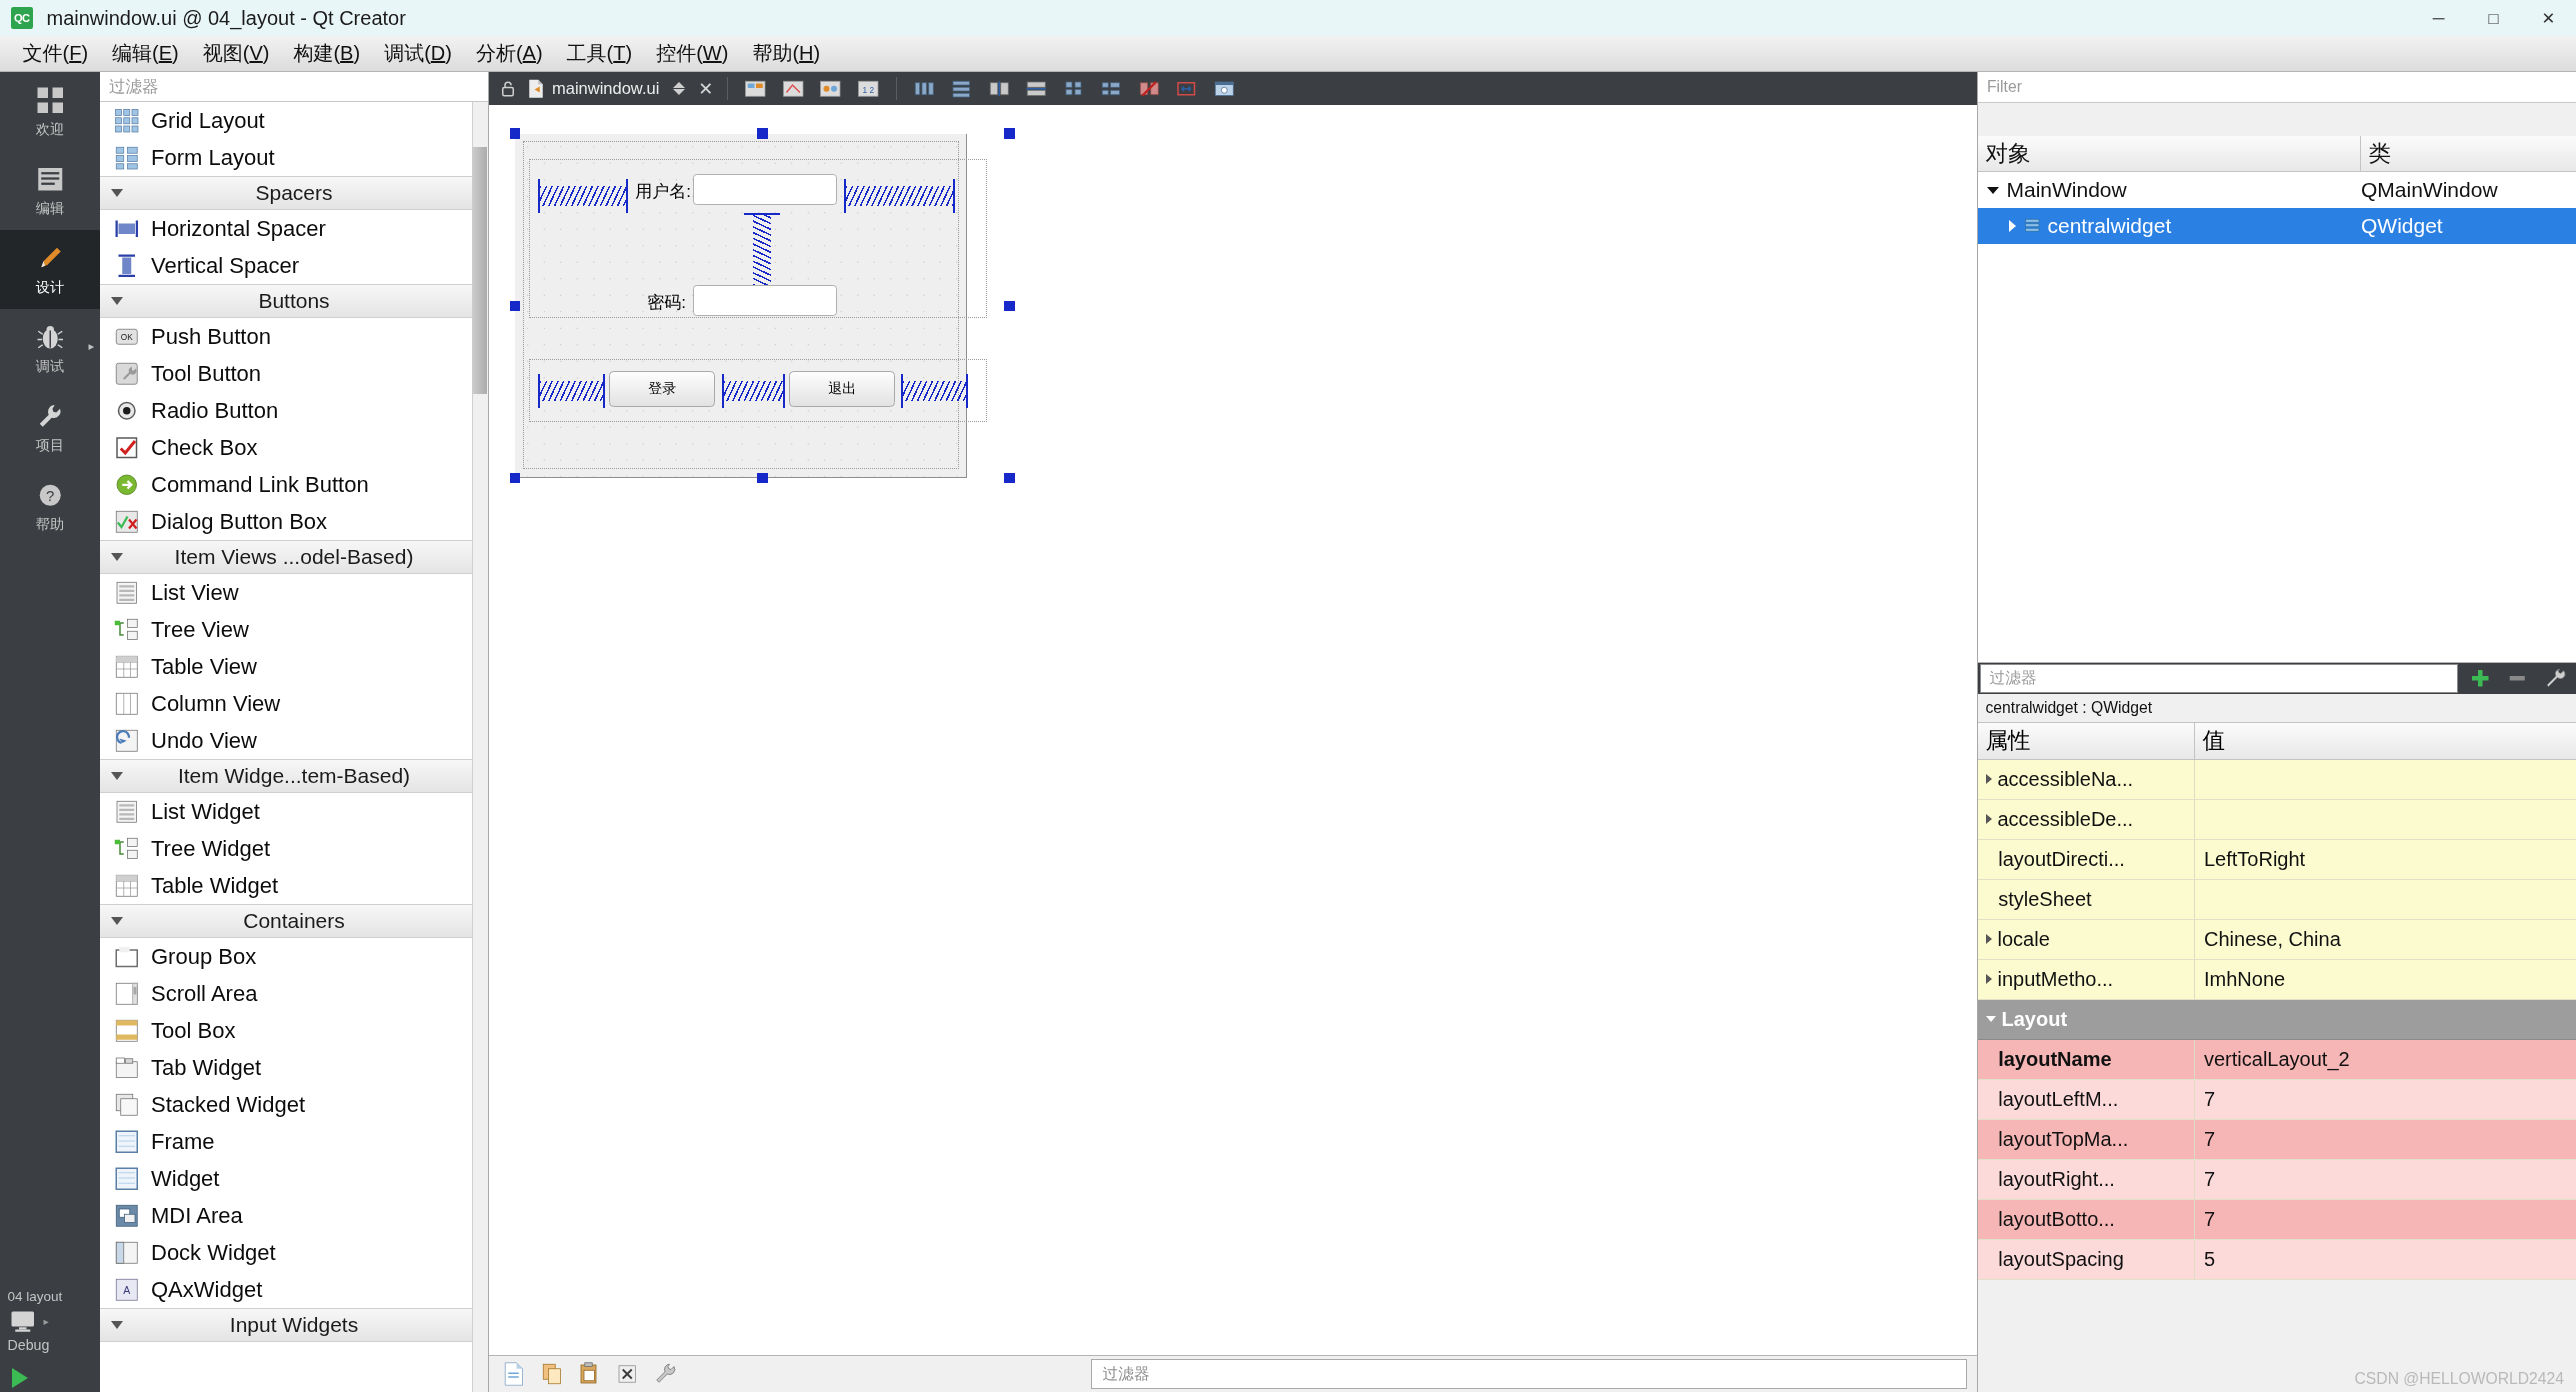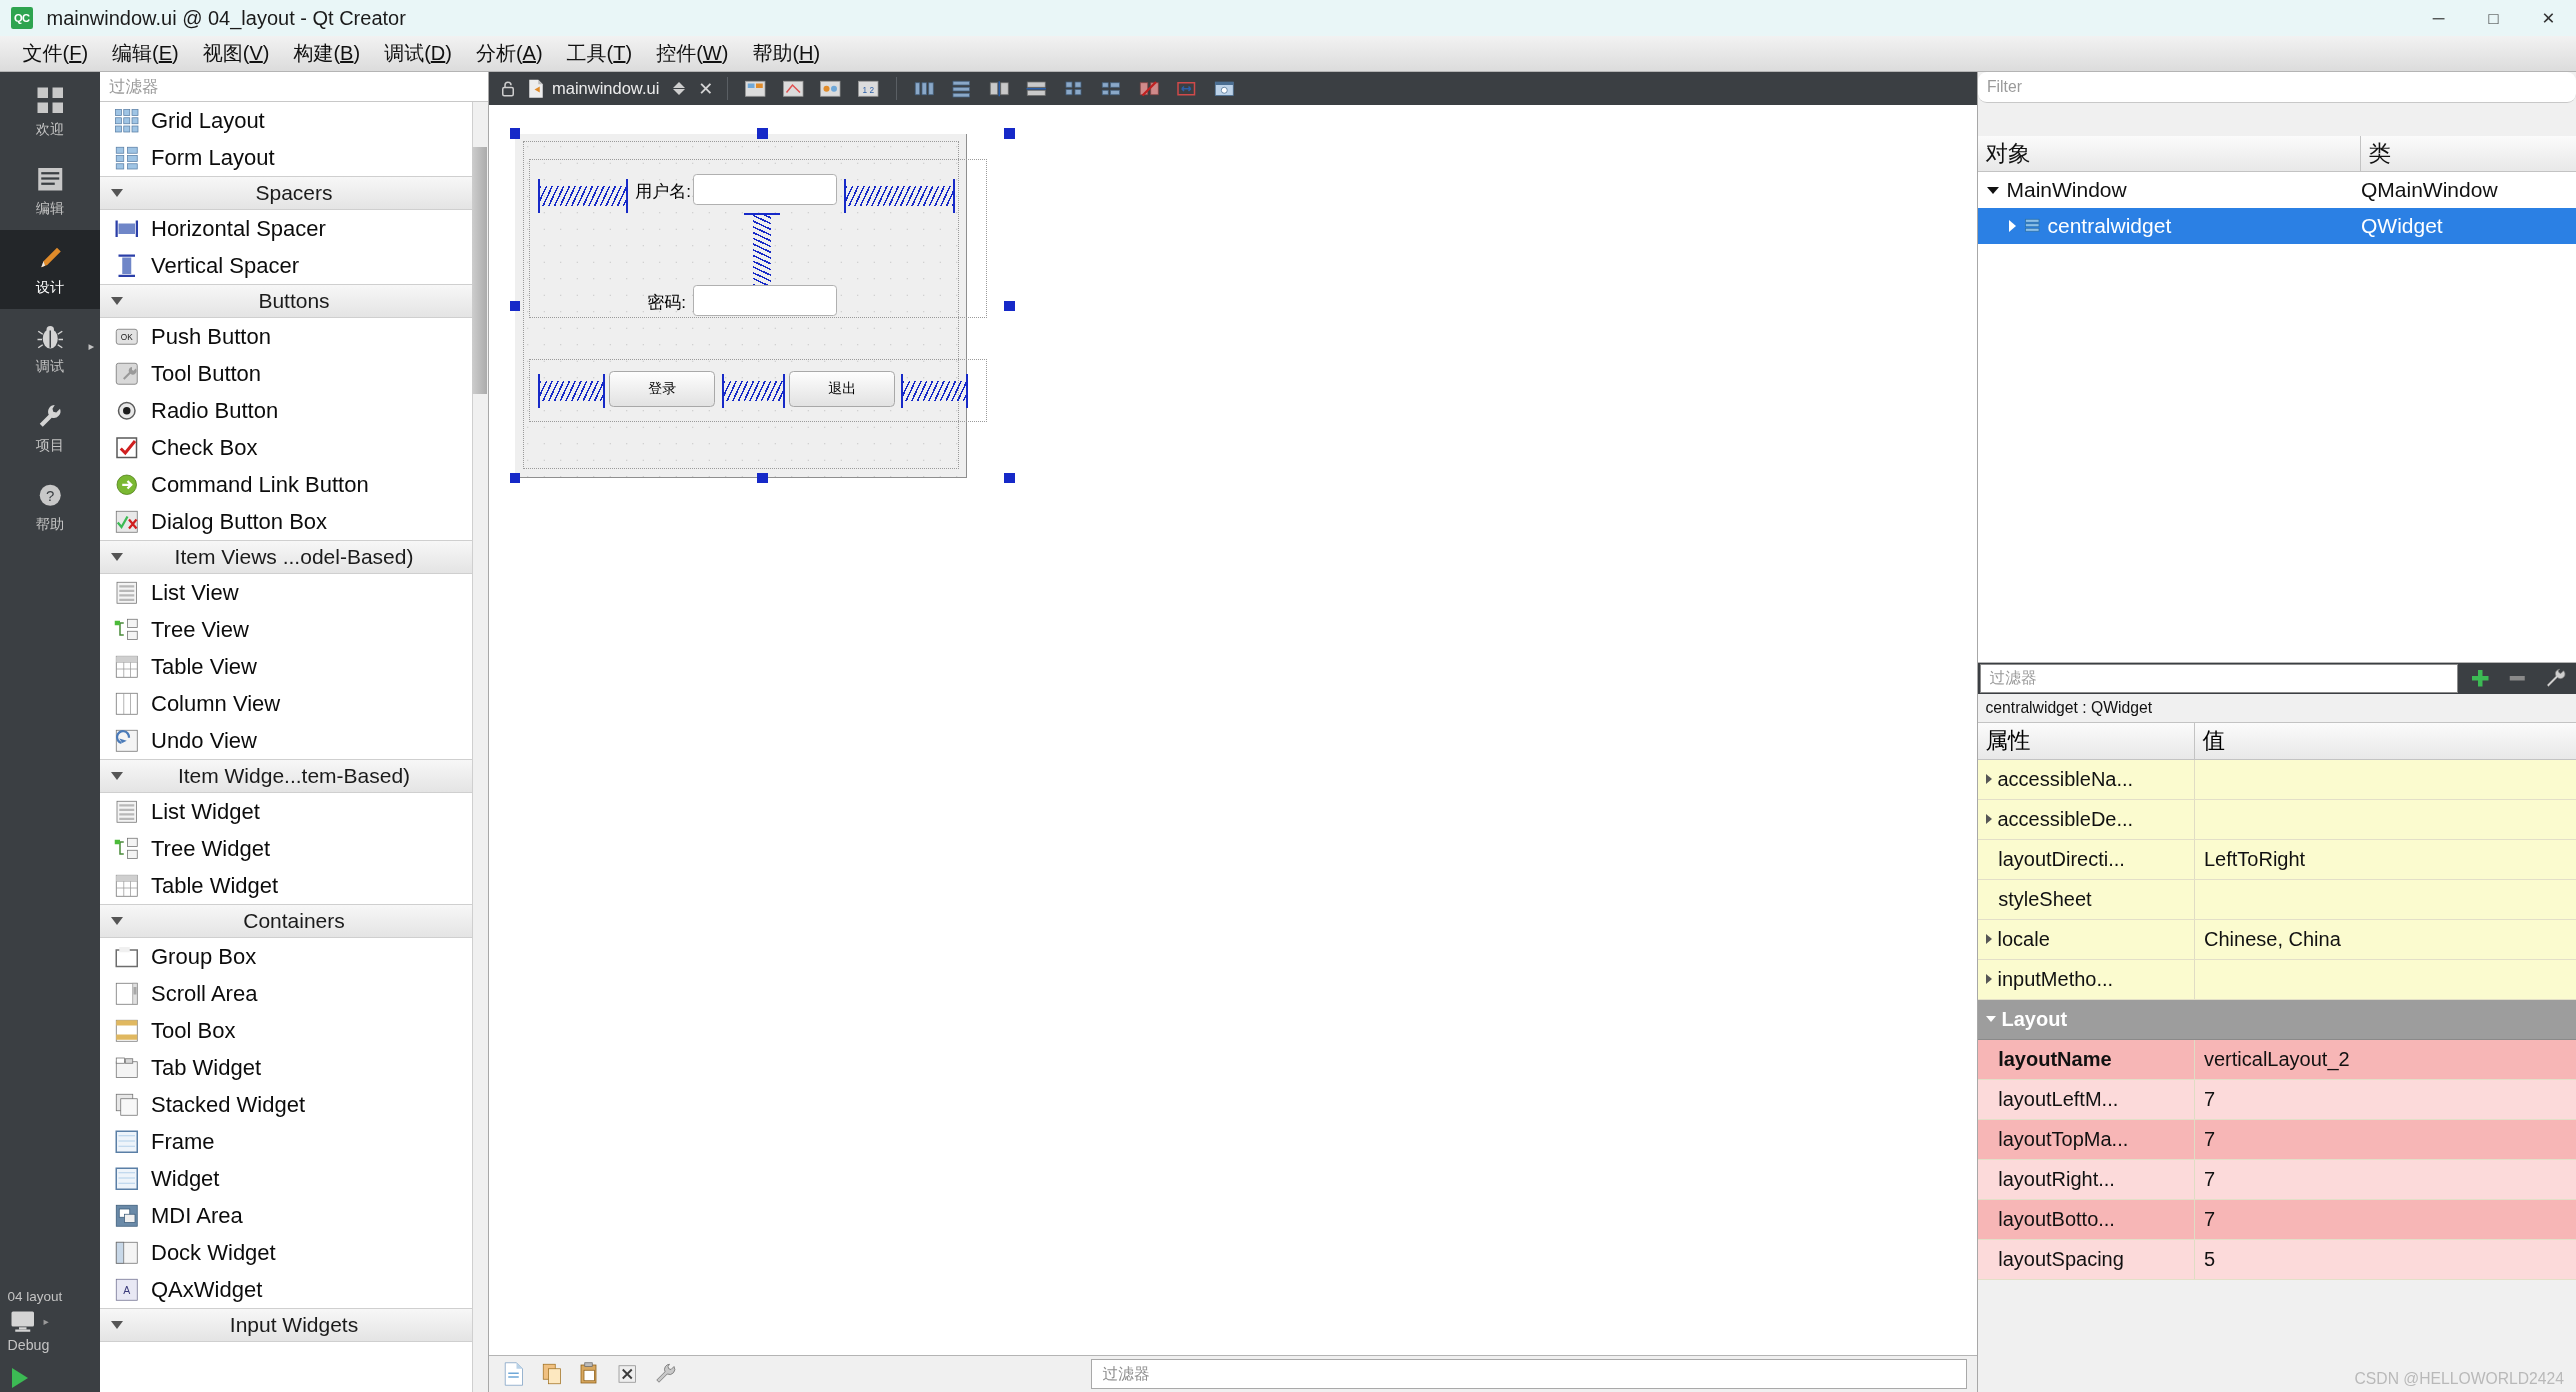--- a/index.html
+++ b/index.html
@@ -142,21 +142,21 @@
     flex:1; height:30px; background:#fff; border:0.7px solid #a9a9a9;
     display:flex; align-items:center; padding-left:10.5px; font-size:15.7px; color:#8e8e8e;
     margin-left:404px;
   }
 
   
   .rightdock{ width:599px; background:#f0f0f0; border-left:0.7px solid #a8a8a8;
      display:flex; flex-direction:column; flex:none; }
   .dock-filter{
     height:31px; background:#fff; border-bottom:0.7px solid #c8c8c8;
-    display:flex; align-items:center; padding-left:9px; font-size:15.7px; color:#9a9a9a;border-radius:9px;
+    display:flex; align-items:center; padding-left:9px; font-size:15.7px; color:#9a9a9a;
   }
   .obj-table{ background:#fff;margin-top:33px; }
   .obj-head{ display:flex; height:36px; background:linear-gradient(to bottom,#fbfbfb,#e8e8e8);
     border-bottom:0.7px solid #c3c3c3; }
   .obj-head .c1{ width:383px; display:flex; align-items:center; padding-left:7.5px;
     font-size:22.5px; color:#111; border-right:0.7px solid #c3c3c3; position:relative; }
   .obj-head .c2{ flex:1; display:flex; align-items:center; padding-left:7.5px; font-size:22.5px; color:#111; }
   .obj-row{ display:flex; height:36px; font-size:21px; color:#111; align-items:stretch; }
   .obj-row.sel{ background:#2b80e4; color:#fff; }
   .obj-row .c1{ width:383px; display:flex; align-items:center; gap:7.5px; }
@@ -995,20 +995,23 @@
           </div>
           <div class="c2">
             <span>Chinese, China</span>
           </div>
         </div>
         <div class="prow y">
           <div class="c1">
             <span class="tri-small-r"></span>
             <span>inputMetho...</span>
           </div>
+          <div class="c2">
+            <span>ImhNone</span>
+          </div>
         </div>
         <div class="prow group">
           <div class="c1">
             <span class="tri-small-d"></span>
             <span>Layout</span>
           </div>
           <div class="c2">
             <span></span>
           </div>
         </div>

